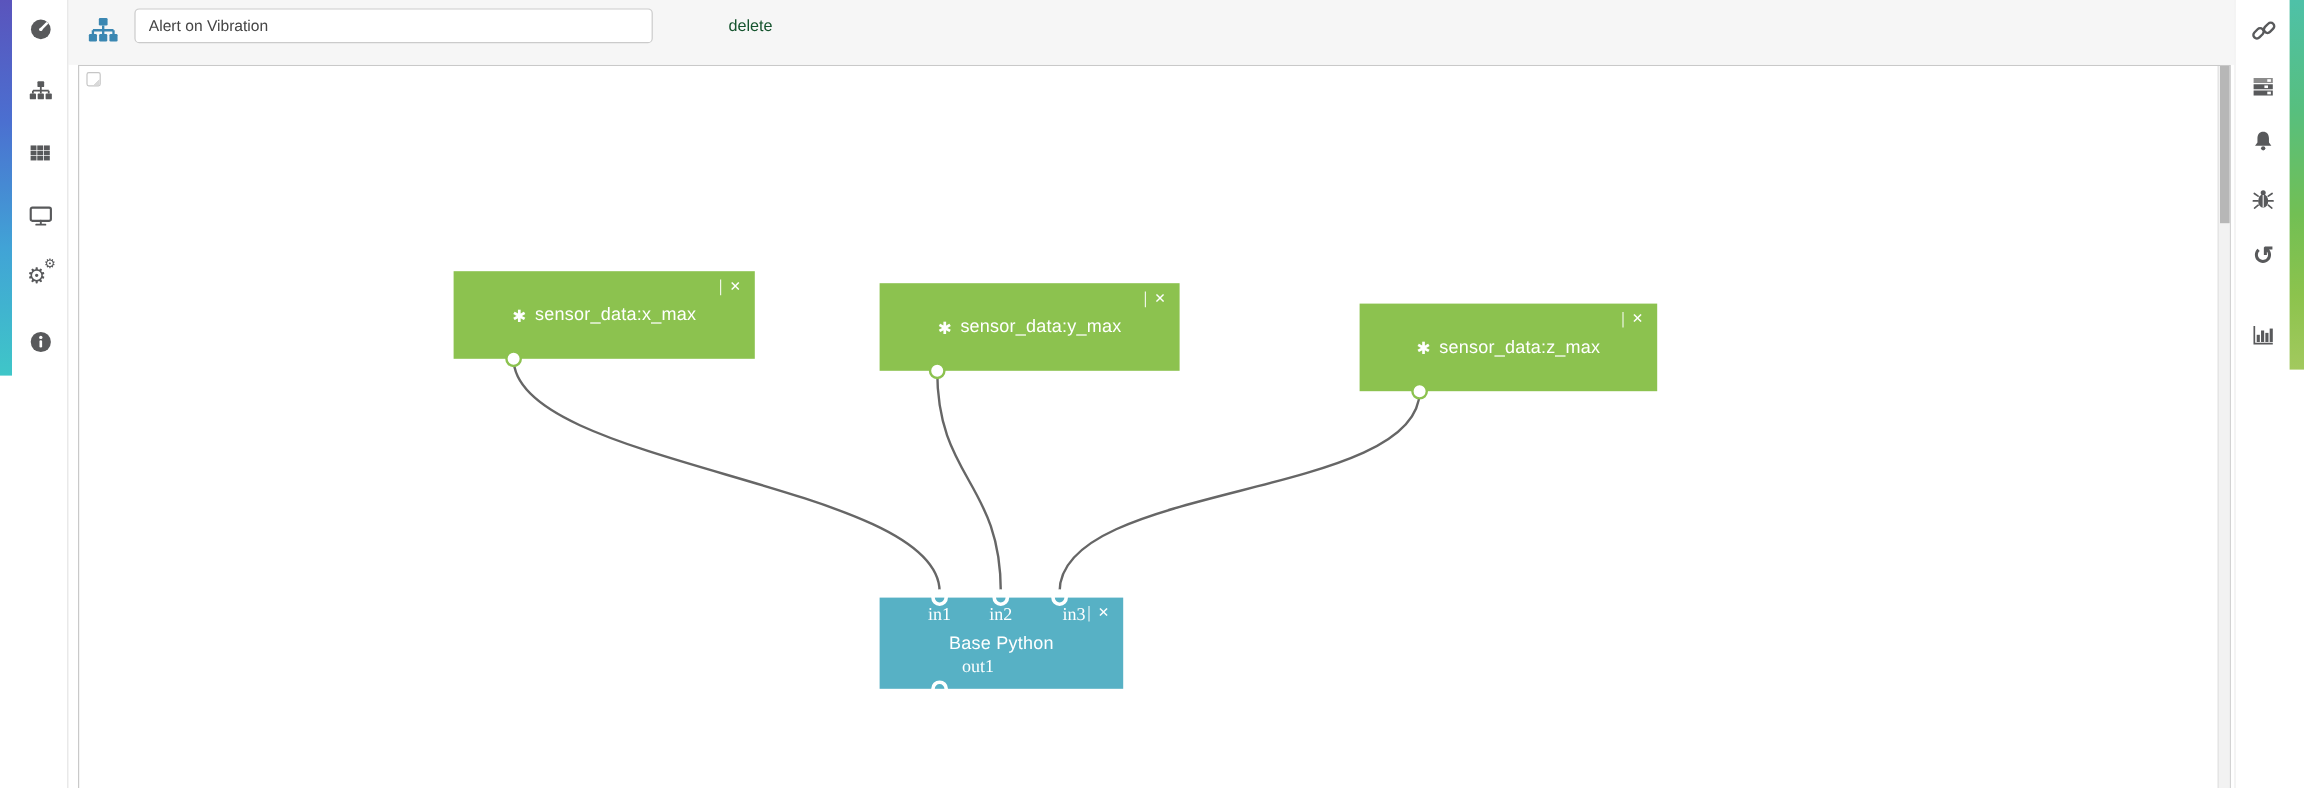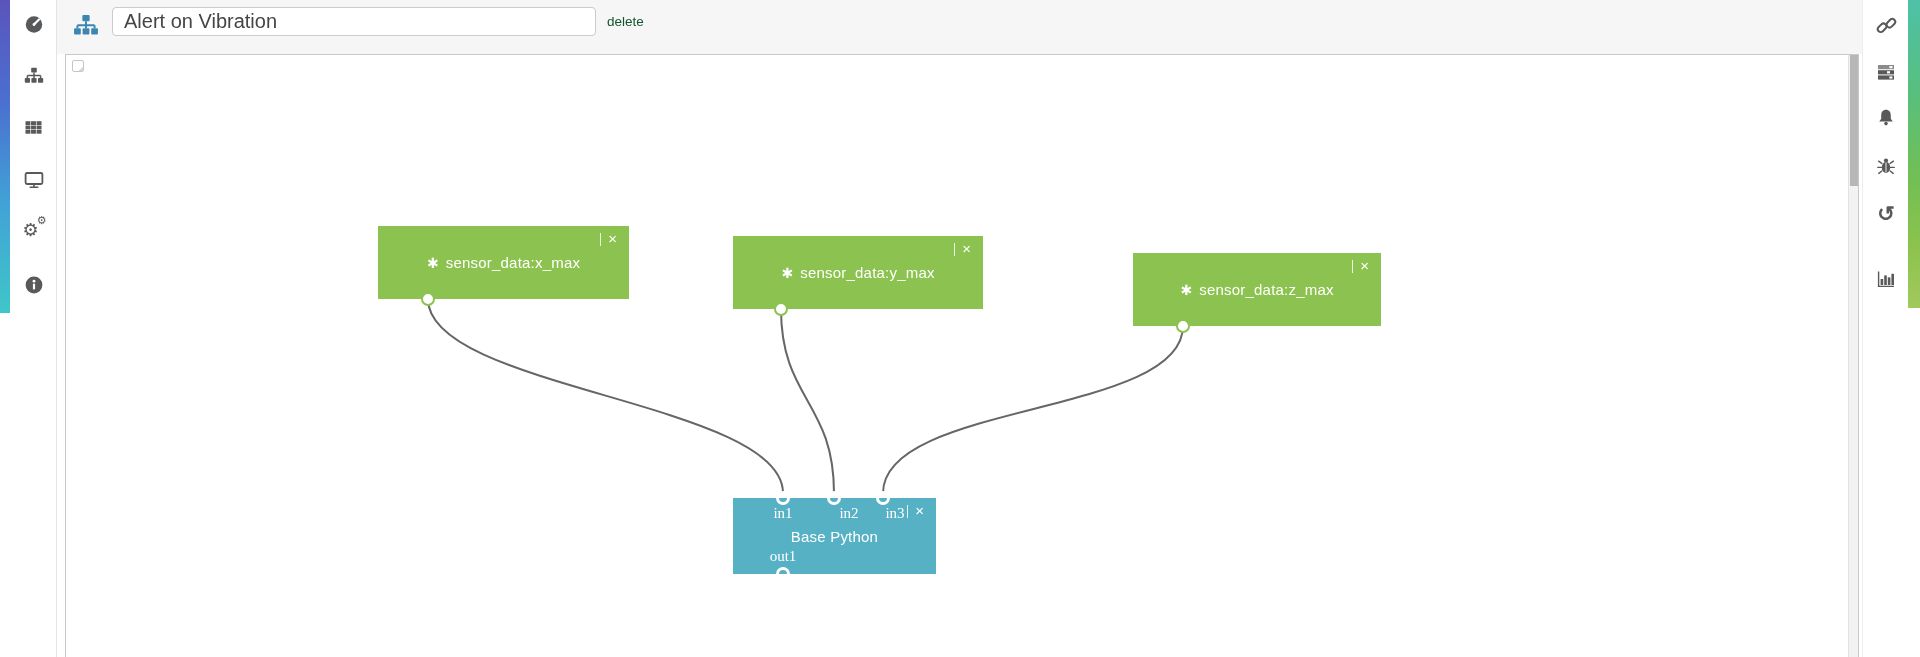--- a/index.html
+++ b/index.html
@@ -24,23 +24,23 @@
   .right-rail { position:absolute; left:1862px; top:0; width:58px; height:657px;
     background:#fff; border-left:1px solid #ededed; z-index:10; }
   .right-strip { position:absolute; right:0; top:0; width:12px; height:308px;
     background:linear-gradient(180deg,#4ec1a8 0%,#57bf7e 30%,#72bf54 58%,#8cc34d 80%,#a2c95e 100%); }
   .right-rail .rail-btn { left:0; width:46px; }
 
   
   .top-bar { position:absolute; left:57px; top:0; width:1805px; height:54px;
     background:#f6f6f6; z-index:5; }
   .tb-icon { position:absolute; left:16px; top:14px; }
-  .wf-name-input { position:absolute; left:55px; top:7px; width:484px; height:29px;
+  .wf-name-input { position:absolute; left:55px; top:7px; width:432px; height:29px;
     border:1px solid #cbcbcb; border-radius:4px; background:#fff; padding:0 11px;
-    font-family:"Liberation Sans", sans-serif; font-size:20px; color:#454545; outline:none; }
+    font-family:"Liberation Sans", sans-serif; font-size:13px; color:#454545; outline:none; }
   .delete-link { position:absolute; left:550px; top:14px; font-size:13.5px;
     color:#14532d; text-decoration:none; cursor:pointer; }
 
   
   .canvas { position:absolute; left:65px; top:54px; width:1794px; height:604px;
     background:#fff; border:1px solid #c9c9c9; z-index:4; }
   .cv-checkbox { position:absolute; left:6px; top:5px; width:12px; height:12px;
     border:1px solid #c6c6c6; border-radius:2px; background:#fff; z-index:6; cursor:pointer; }
   .cv-checkbox::after { content:""; position:absolute; right:0; bottom:0; width:5px; height:5px;
     background:linear-gradient(135deg,transparent 50%,#d9d9d9 50%); }
@@ -56,21 +56,21 @@
   .flow-node { position:absolute; color:#fff; cursor:move; }
   .node-label { position:absolute; left:0; top:0; width:100%; height:100%;
     display:flex; align-items:center; justify-content:center; gap:7px;
     font-size:15px; letter-spacing:.2px; }
   .node-icon { font-size:14px; line-height:14px; }
   .node-close { position:absolute; top:7px; right:12px; height:13px; line-height:12px;
     padding-left:7px; border-left:1px solid rgba(255,255,255,.85);
     font-size:15px; color:#fff; cursor:pointer; }
   .port-label { position:absolute; transform:translateX(-50%); font-size:15px; color:#fff;font-family:Liberation Serif, serif; }
   .port-label.in { top:7px; }
-  .port-label.out { bottom:9px; }
+  .port-label.out { bottom:9px;margin-left:32px; }
 </style>
 </head>
 <body>
 
 <aside class="left-rail">
   <div class="left-strip"></div>
 
   <div class="rail-btn" style="top:8px">
     <span>
       <svg width="20" height="20" viewBox="0 0 20 20" class="icon-gray">
@@ -173,21 +173,21 @@
           <span class="node-icon">✱</span>
           <span>sensor_data:z_max</span>
         </div>
       </div>
       <div class="flow-node processor" style="left: 667px; top: 443px; width: 203px; height: 76px; background: rgb(87, 177, 197);">
         <div class="node-close">×</div>
         <div class="node-label">
           <span>Base Python</span>
         </div>
         <span class="port-label in" style="left: 50px;">in1</span>
-        <span class="port-label in" style="left: 101px; margin-left: 15px;">in2</span>
+        <span class="port-label in" style="left: 101px;">in2</span>
         <span class="port-label in" style="left: 162px;">in3</span>
         <span class="port-label out" style="left: 50px;">out1</span>
       </div>
     </div>
   <svg id="wires" width="1792" height="602">
       <path d="M 362 244 C 362 334, 717 347, 717 438" class="wire"></path>
       <path d="M 715 254 C 715 344, 768 347, 768 438" class="wire"></path>
       <path d="M 1117 271 C 1117 361, 817 347, 817 438" class="wire"></path>
       <circle cx="362" cy="244" r="6" fill="#fff" stroke="#8cc24f" stroke-width="2"></circle>
       <circle cx="715" cy="254" r="6" fill="#fff" stroke="#8cc24f" stroke-width="2"></circle>

